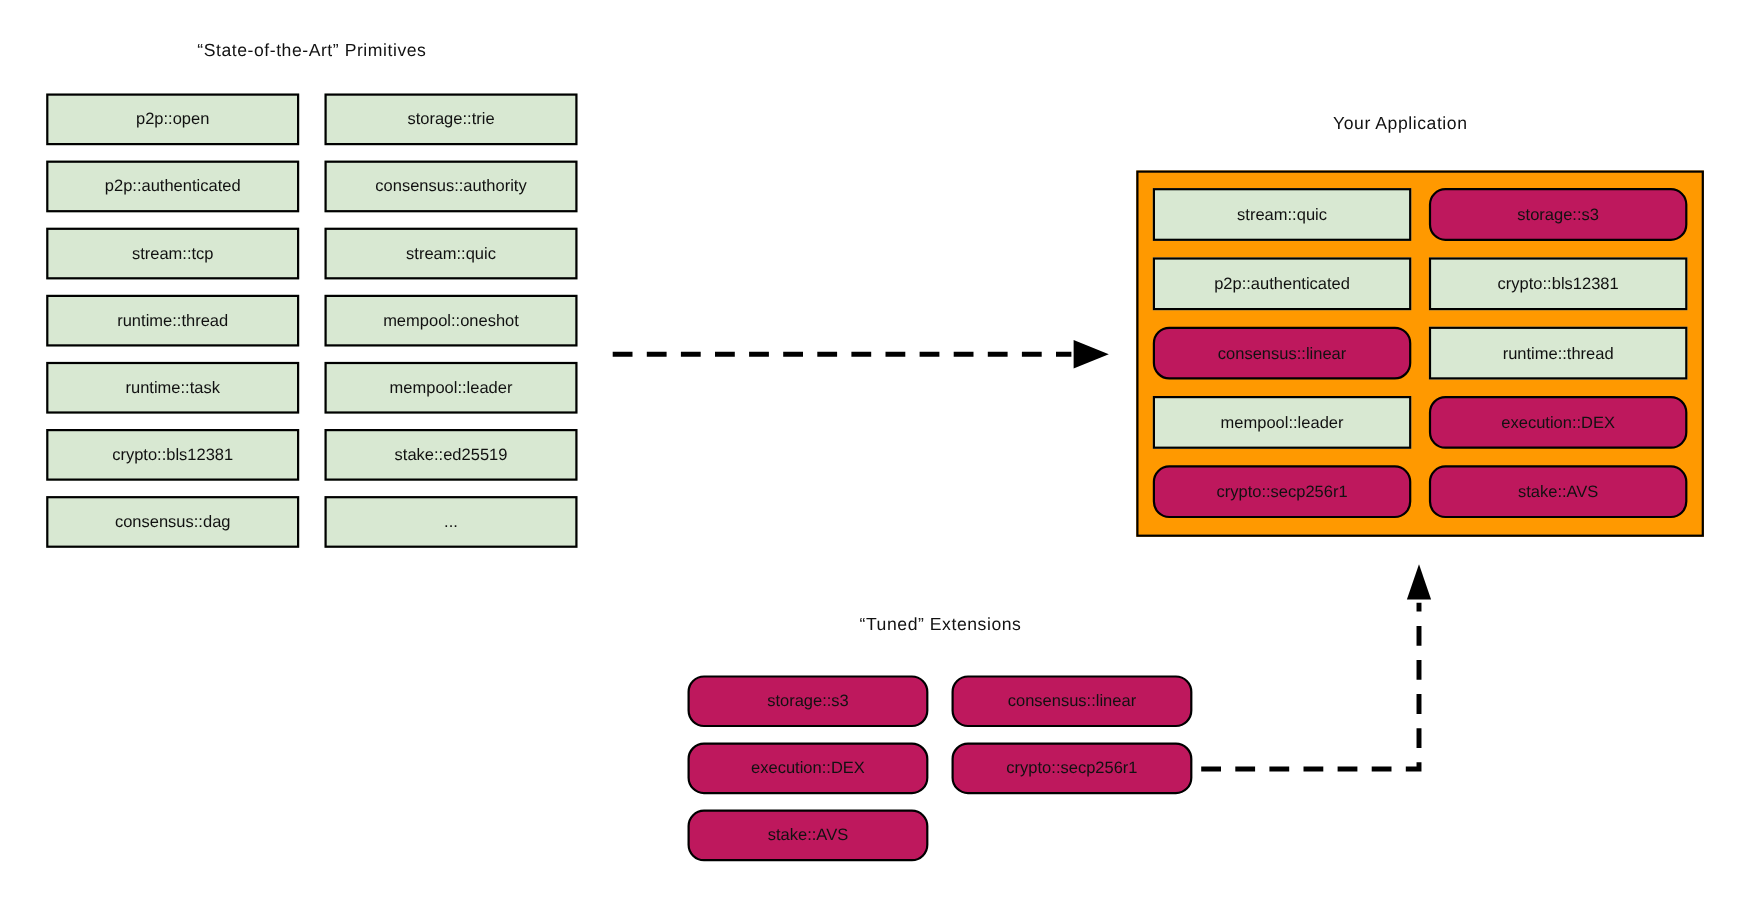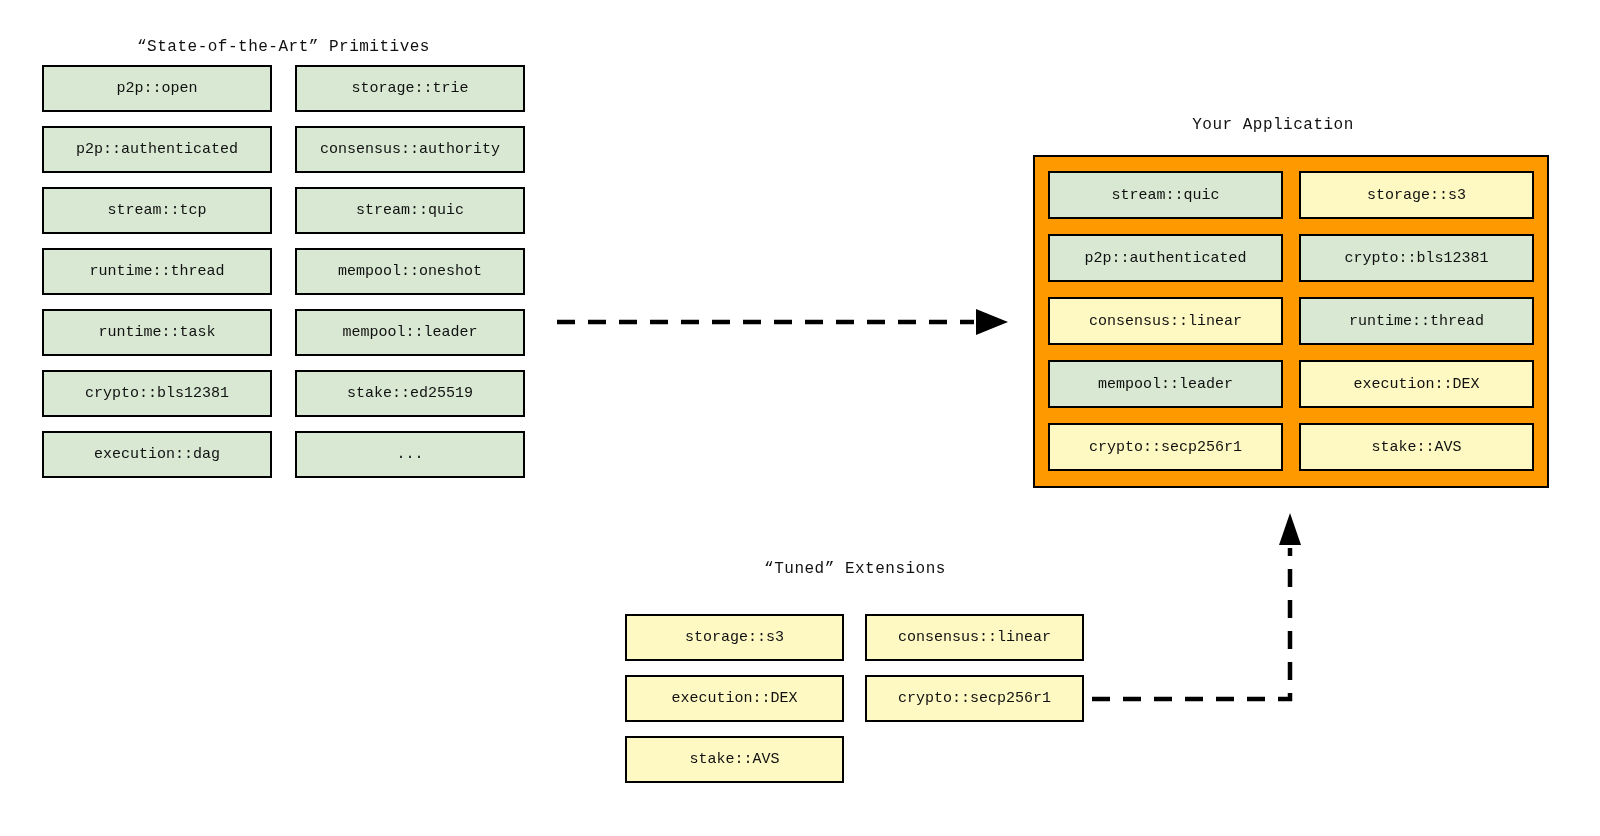--- a/index.html
+++ b/index.html
@@ -1,55 +1,55 @@
 <!DOCTYPE html>
 <html><head>
 <meta charset="utf-8">
 <style>
   html,body { margin:0; padding:0; background:#ffffff; }
   .canvas {
     position:relative;
     width:1600px; height:836px;
     background:#ffffff;
-    font-family:Liberation Mono, monospace;
+    font-family:Liberation Sans, sans-serif;
     color:#111111;
     overflow:hidden;
   }
   .title {
     position:absolute;
     text-align:center;
     font-size:16px;
     letter-spacing:0.5px;
     white-space:nowrap;
   }
   .box {
     box-sizing:border-box;
     border:2px solid #000000;
     display:flex;
     align-items:center;
     justify-content:center;
     font-size:15px;
     white-space:nowrap;
   }
   .v-green { background:#d8e8d2; }
-  .v-pink  { background:#fef9c3; }
+  .v-pink  { background:#be185d;border-radius:15px; }
 
   
   .primitives-title { left:42px; top:38px; width:483px; }
   .primitives-grid {
-    position:absolute; left:42px; top:65px;
+    position:absolute; left:42px; top:85px;
     display:grid;
     grid-template-columns:230px 230px;
     column-gap:23px;
     grid-auto-rows:47px;
     row-gap:14px;
   }
 
   
-  .app-title { left:1033px; top:116px; width:480px; }
+  .app-title { left:1033px; top:104px; width:480px; }
   .app-frame {
     position:absolute; left:1033px; top:155px;
     width:516px; height:333px;
     box-sizing:border-box;
     background:#ff9900;
     border:2px solid #000000;
     padding:14px 13px;
   }
   .app-grid {
     display:grid;
@@ -87,21 +87,21 @@
     <div class="box v-green">p2p::authenticated</div>
     <div class="box v-green">consensus::authority</div>
     <div class="box v-green">stream::tcp</div>
     <div class="box v-green">stream::quic</div>
     <div class="box v-green">runtime::thread</div>
     <div class="box v-green">mempool::oneshot</div>
     <div class="box v-green">runtime::task</div>
     <div class="box v-green">mempool::leader</div>
     <div class="box v-green">crypto::bls12381</div>
     <div class="box v-green">stake::ed25519</div>
-    <div class="box v-green">execution::dag</div>
+    <div class="box v-green">consensus::dag</div>
     <div class="box v-green">...</div>
   </div>
 
   <div class="title app-title">Your Application</div>
   <div class="app-frame">
     <div class="app-grid">
       <div class="box v-green">stream::quic</div>
       <div class="box v-pink">storage::s3</div>
       <div class="box v-green">p2p::authenticated</div>
       <div class="box v-green">crypto::bls12381</div>

